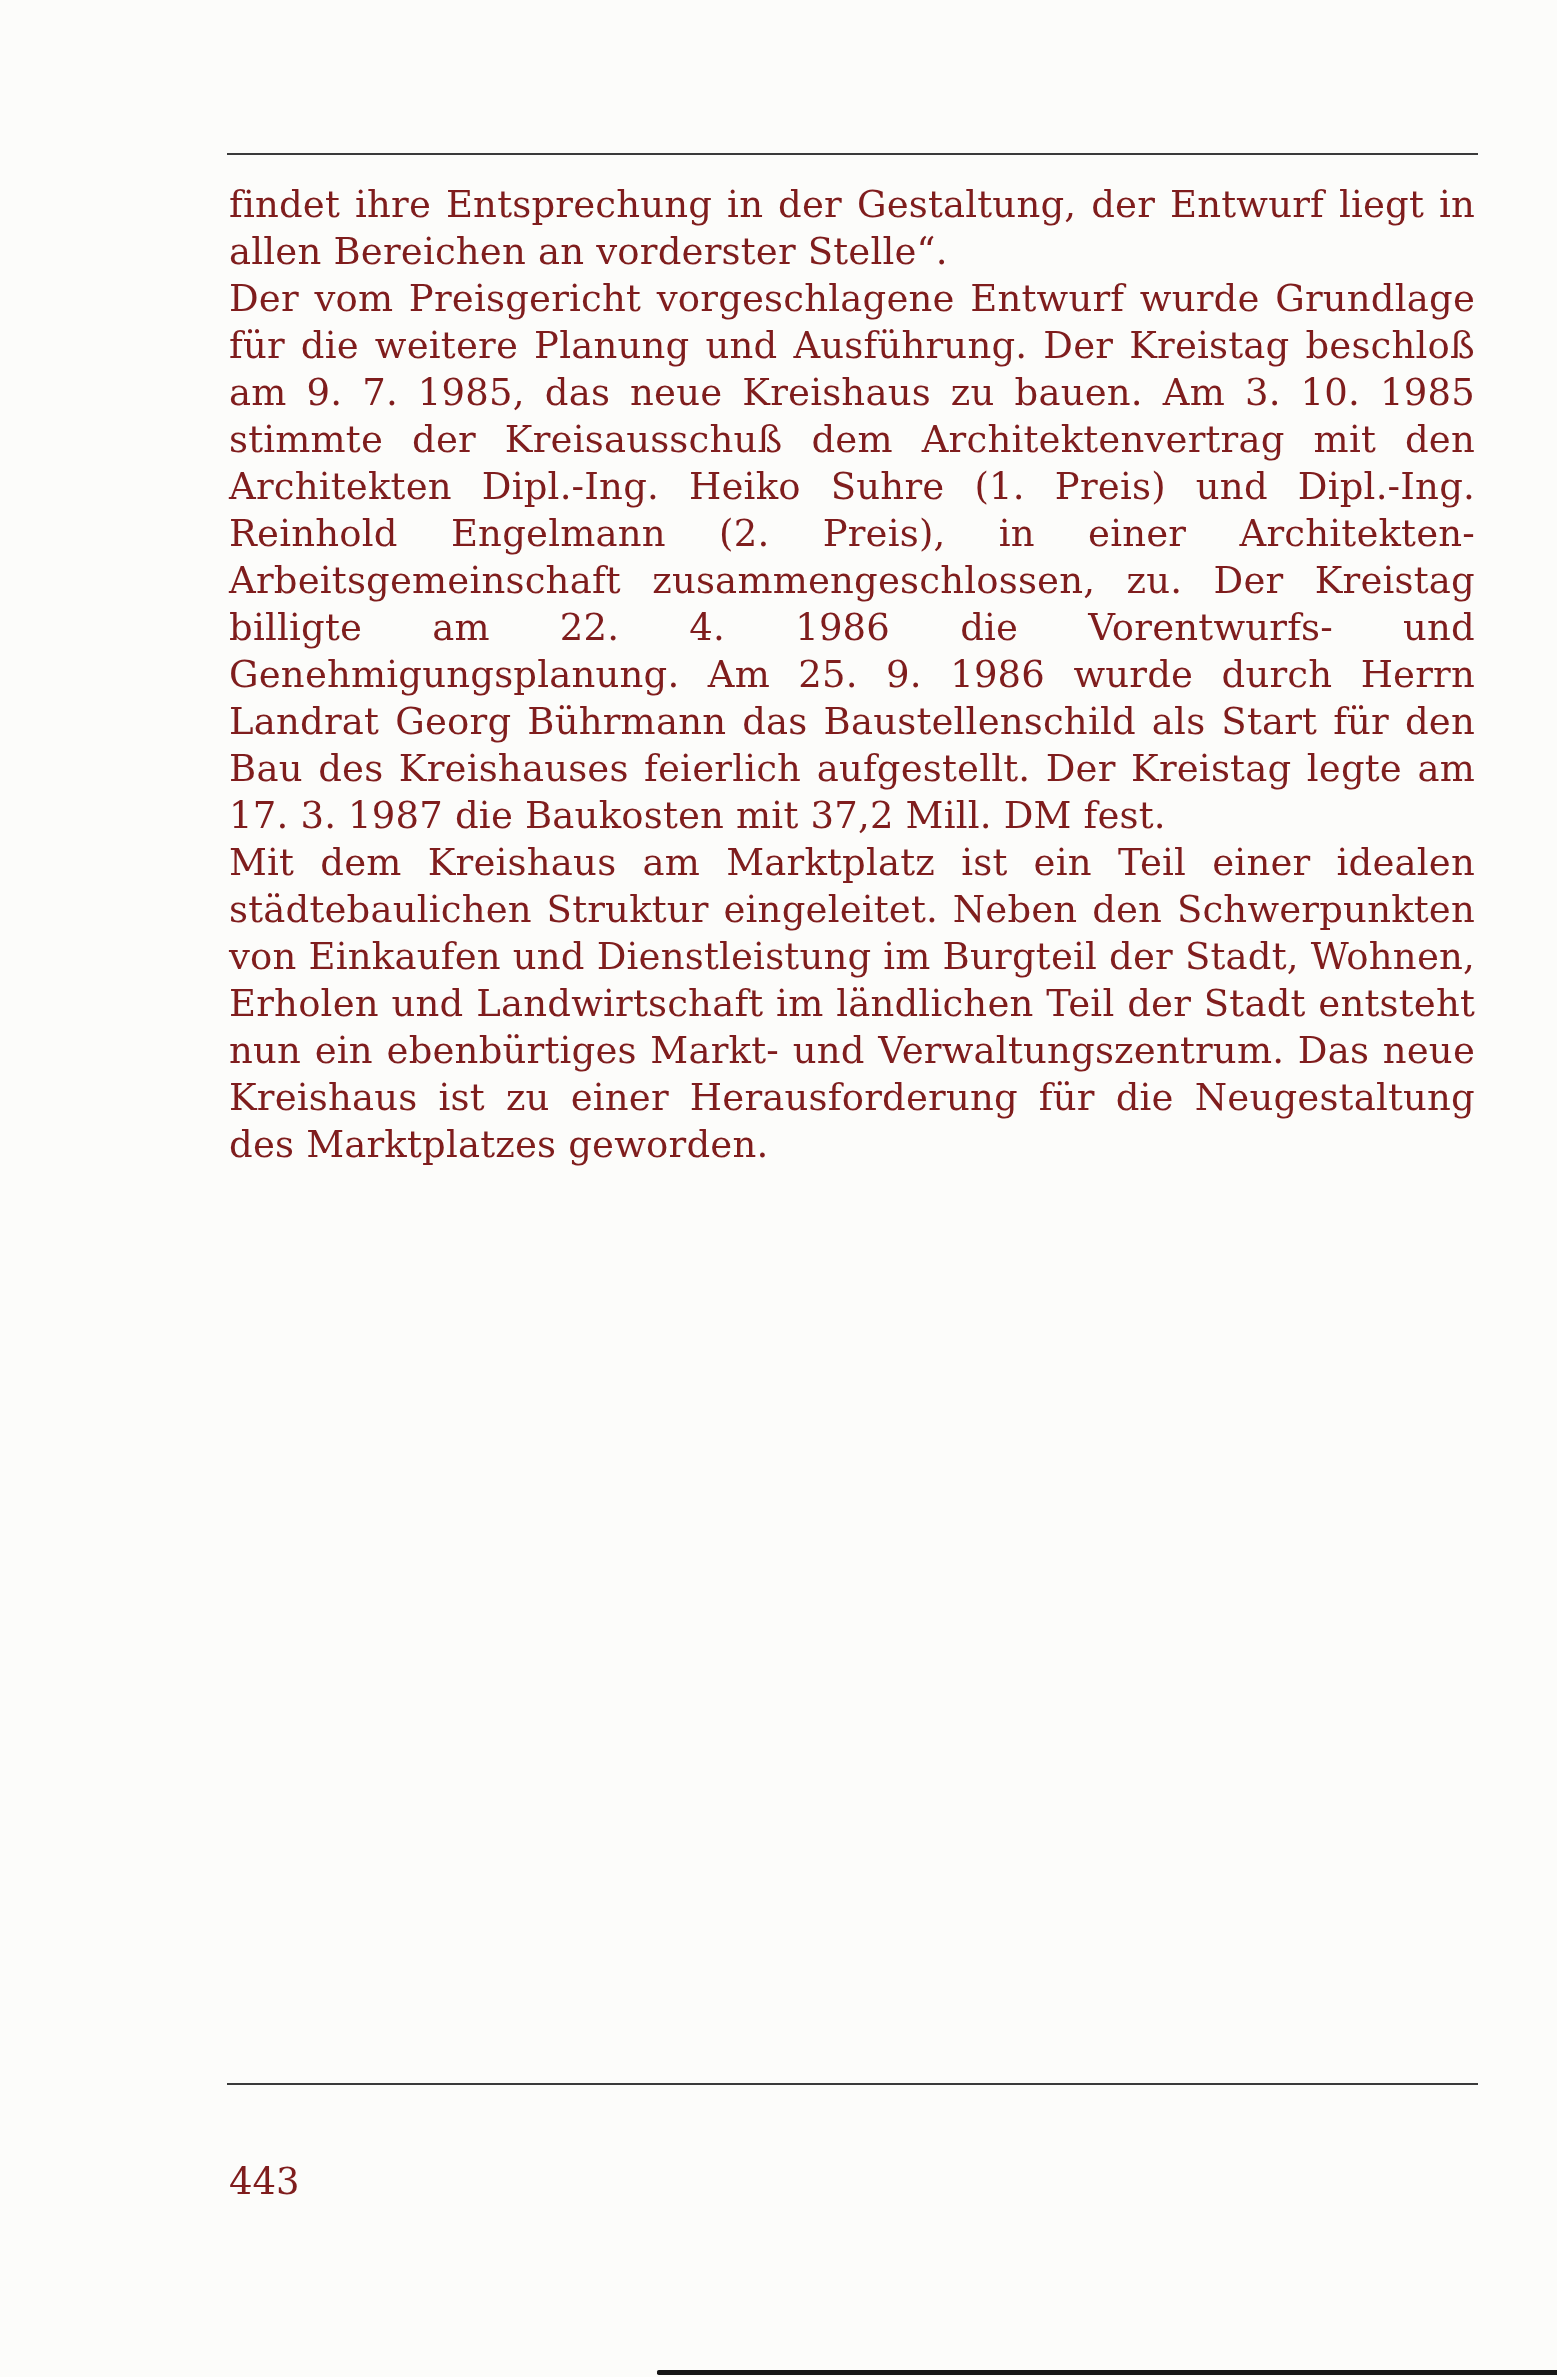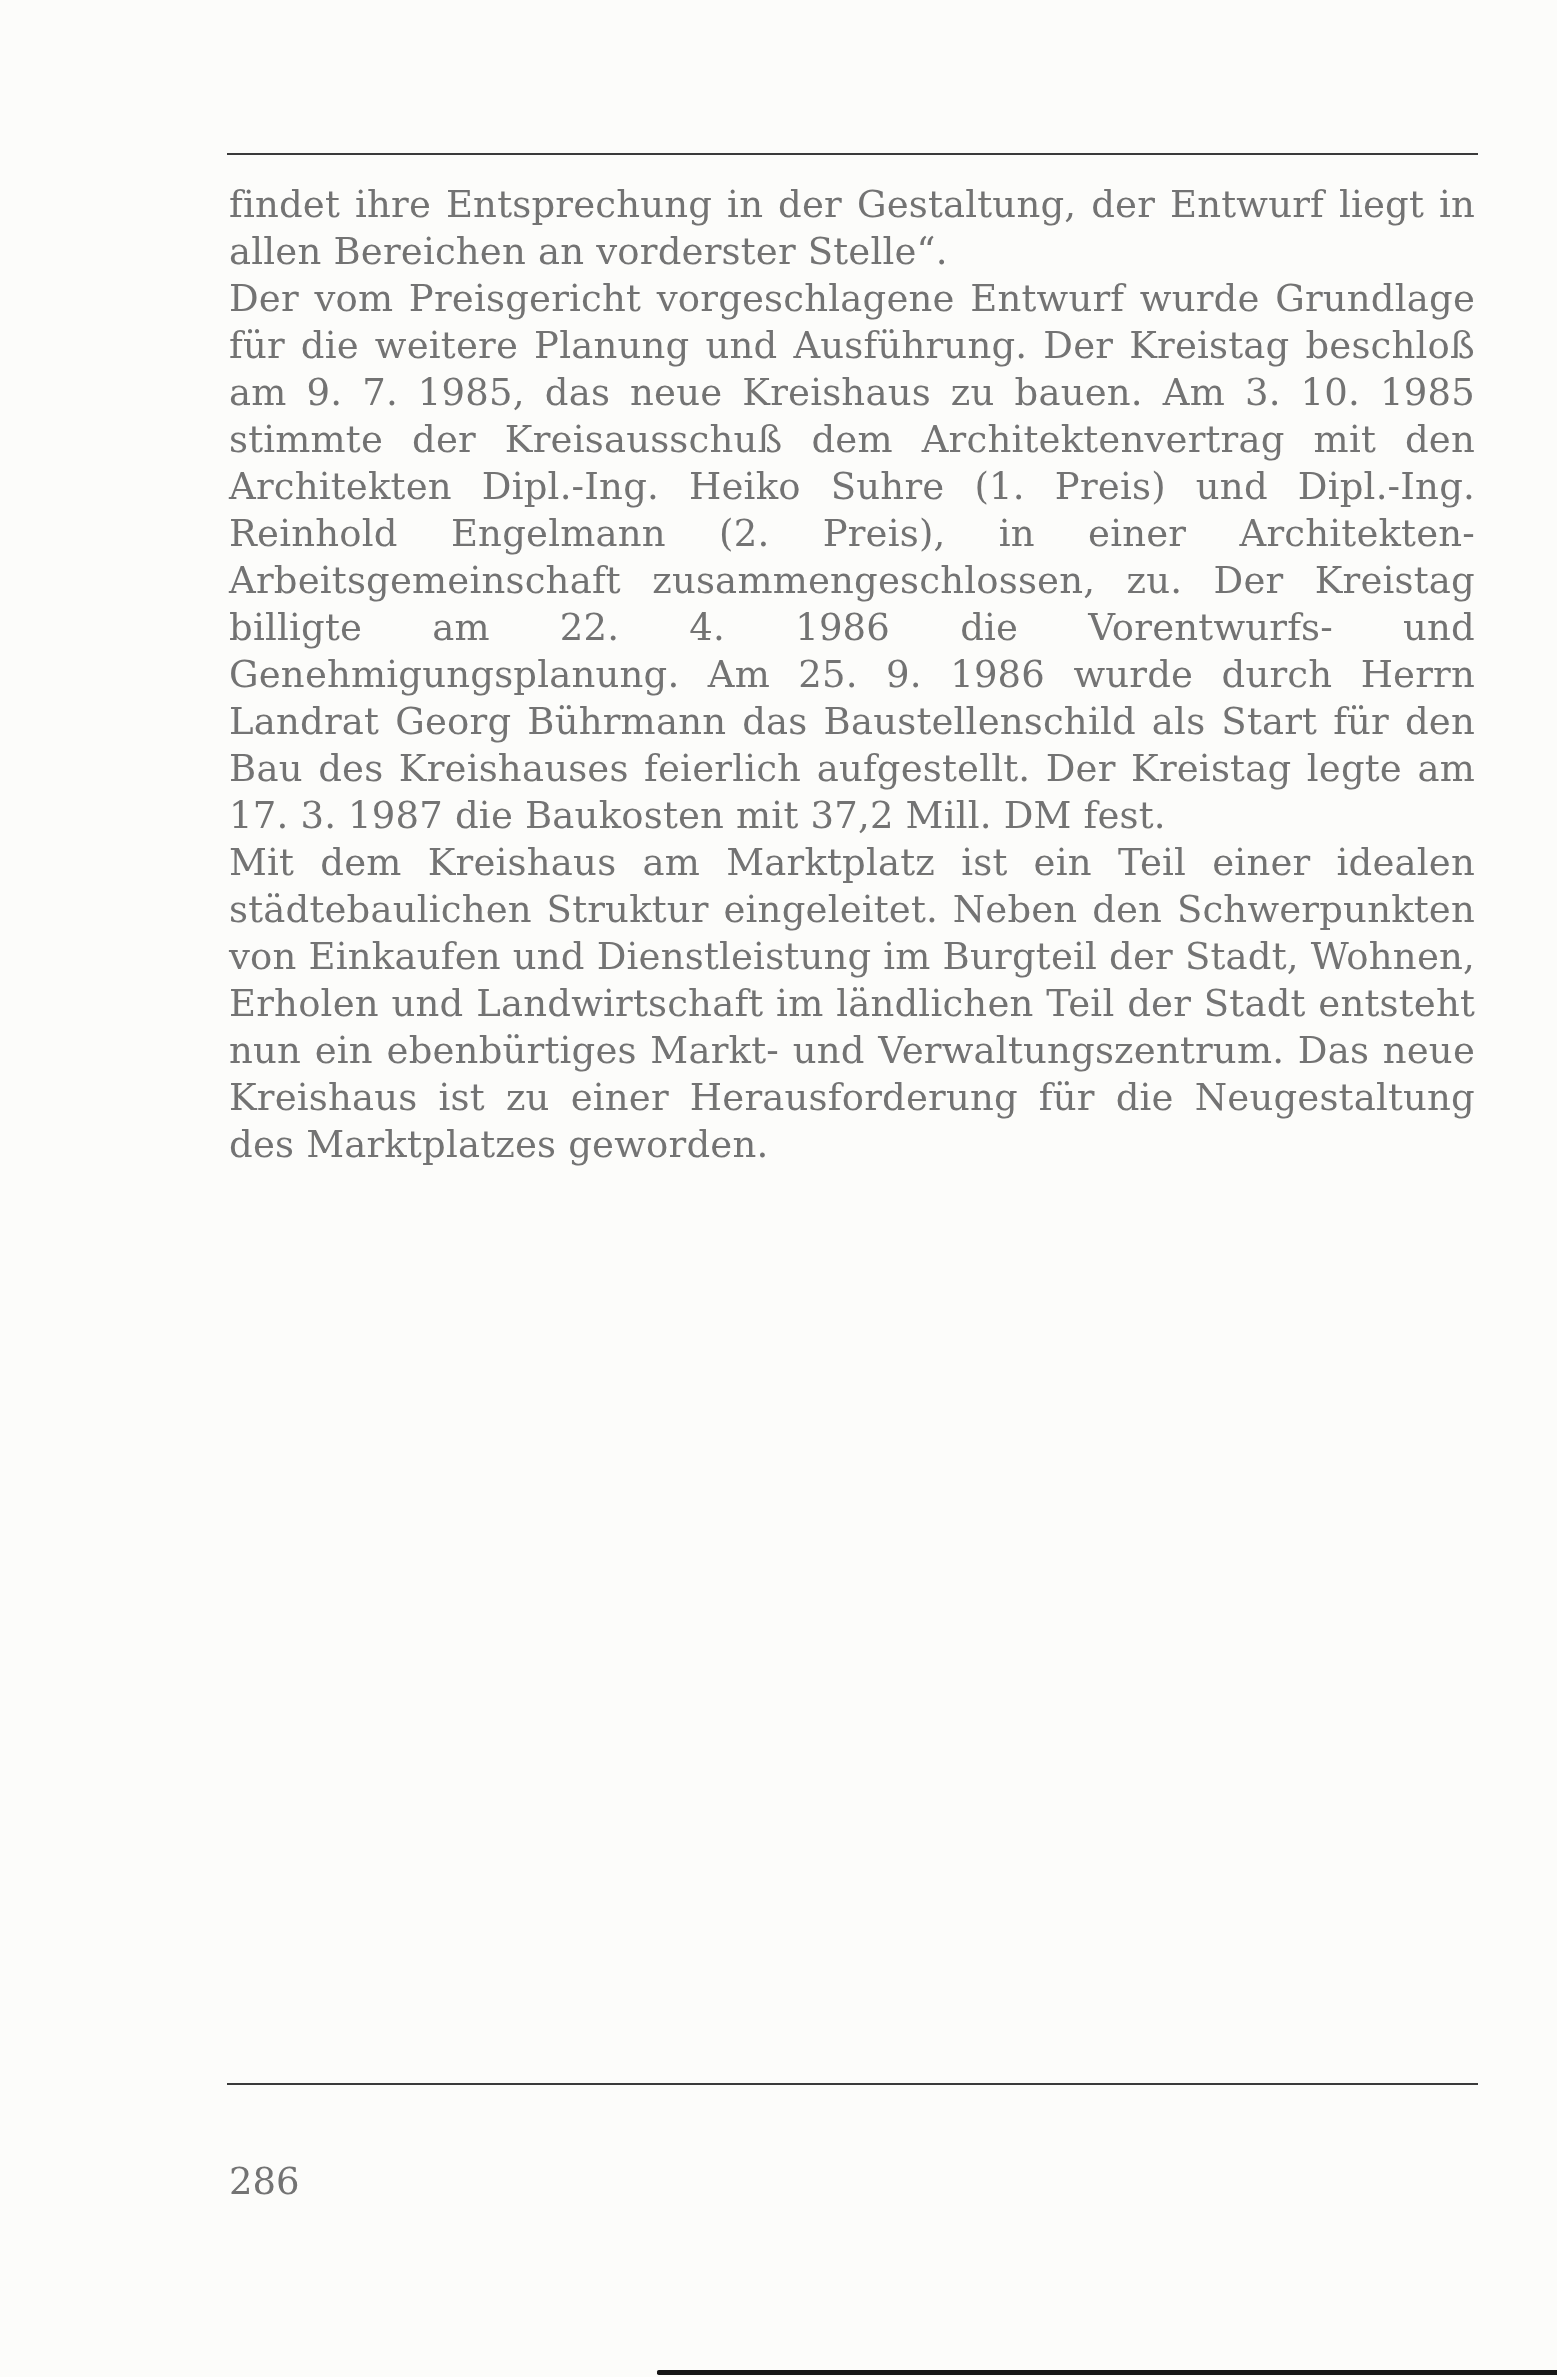--- a/index.html
+++ b/index.html
@@ -7,21 +7,21 @@
     padding: 0;
     background: #ffffff;
   }
   .page {
     position: relative;
     width: 1558px;
     height: 2377px;
     background: #fcfcfa;
     overflow: hidden;
     font-family: "DejaVu Serif", "Liberation Serif", serif;
-    color: #737373;
+    color: #7f1d1d;
   }
   .top-rule {
     position: absolute;
     top: 153px;
     left: 227px;
     width: 1251px;
     height: 1.8px;
     background: #3a3a3a;
   }
   .bottom-rule {
@@ -73,18 +73,18 @@
   <div class="top-rule"></div>
 
   <div class="text-block">
     <p>findet ihre Entsprechung in der Gestaltung, der Entwurf liegt in allen Bereichen an vorderster Stelle“.</p>
     <p>Der vom Preisgericht vorgeschlagene Entwurf wurde Grundlage für die weitere Planung und Ausführung. Der Kreistag beschloß am 9. 7. 1985, das neue Kreishaus zu bauen. Am 3. 10. 1985 stimmte der Kreisausschuß dem Architektenvertrag mit den Architekten Dipl.-Ing. Heiko Suhre (1. Preis) und Dipl.-Ing. Reinhold Engelmann (2. Preis), in einer Architekten-Arbeitsgemeinschaft zusammengeschlossen, zu. Der Kreistag billigte am 22. 4. 1986 die Vorentwurfs- und Genehmigungsplanung. Am 25. 9. 1986 wurde durch Herrn Landrat Georg Bührmann das Baustellenschild als Start für den Bau des Kreishauses feierlich aufgestellt. Der Kreistag legte am 17. 3. 1987 die Baukosten mit 37,2 Mill. DM fest.</p>
     <p>Mit dem Kreishaus am Marktplatz ist ein Teil einer idealen städtebaulichen Struktur eingeleitet. Neben den Schwerpunkten von Einkaufen und Dienstleistung im Burgteil der Stadt, Wohnen, Erholen und Landwirtschaft im ländlichen Teil der Stadt entsteht nun ein ebenbürtiges Markt- und Verwaltungszentrum. Das neue Kreishaus ist zu einer Herausforderung für die Neugestaltung des Marktplatzes geworden.</p>
   </div>
 
   <div class="bottom-rule"></div>
 
-  <div class="page-number">286</div>
+  <div class="page-number">443</div>
 
   <div class="scan-artifact"></div>
 
 </div>
 
 
 </body></html>

